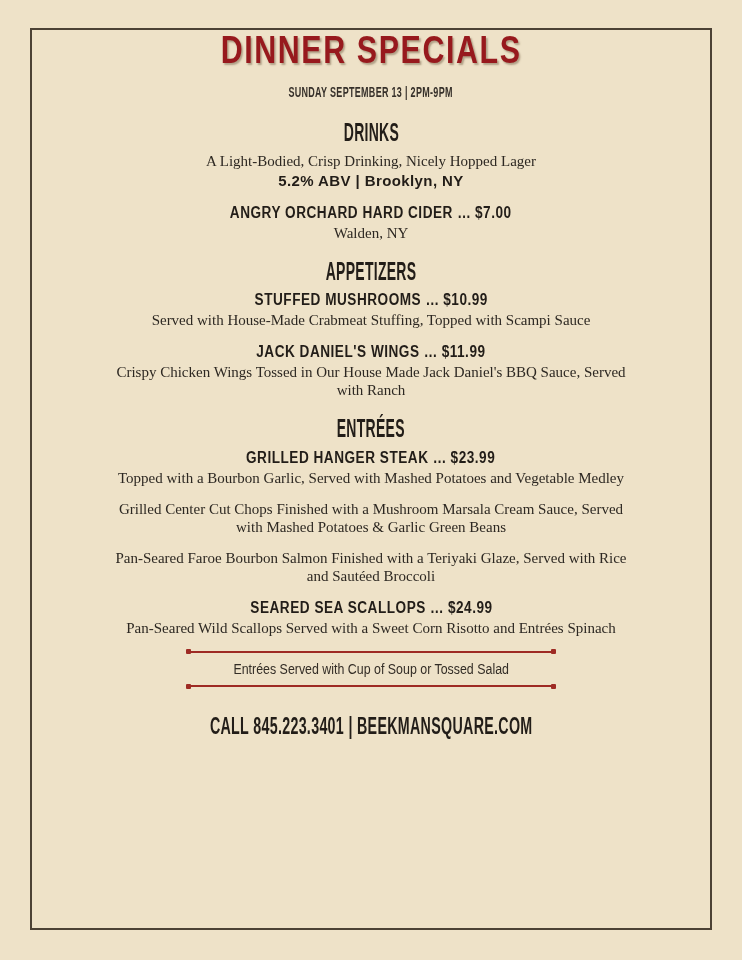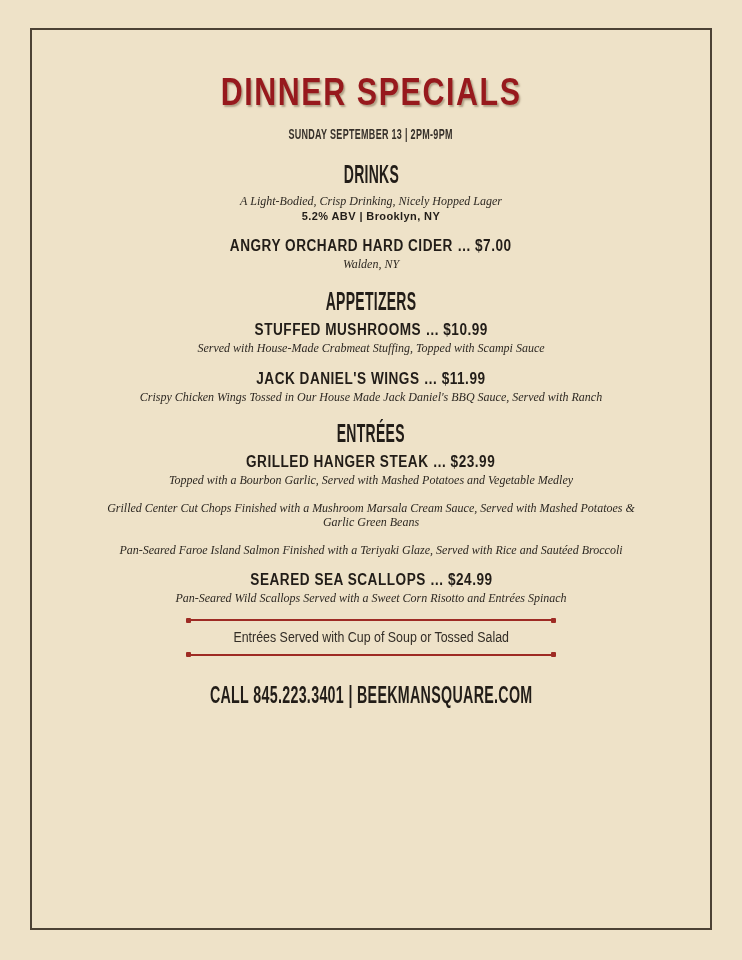--- a/index.html
+++ b/index.html
@@ -18,21 +18,20 @@
     color:var(--text);
     position:relative;
     overflow:hidden;
   }
   .frame{
     position:absolute;
     left:30px;top:28px;
     width:682px;height:902px;
     border:2px solid var(--border);
     text-align:center;
-    padding-top:42px;
   }
   .cond{display:inline-block;white-space:nowrap;transform-origin:50% 50%;}
   .title{
     font-size:38px;
     font-weight:700;
     letter-spacing:2px;
     color:var(--title);
     line-height:1.1;
     text-shadow:2px 2px 2px rgba(125,105,80,.55);
     transform:scaleX(.8);
@@ -55,29 +54,28 @@
     transform:scaleX(.56);
   }
   .item{margin-top:13px;}
   .item.first{margin-top:5px;}
   .item-line{line-height:1.25;font-size:16px;}
   .item-line .cond{transform:scaleX(.85);}
   .item-name,.item-price{font-weight:700;letter-spacing:.6px;color:var(--heading);}
   .sep{font-weight:700;margin:0 5px;color:var(--heading);}
   .item-desc{
     font-family:"Liberation Serif",serif;
-    font-style:italic;
-    font-size:12px;
+    font-size:15px;
     line-height:1.2;
     max-width:530px;
     margin:1px auto 0;
     color:var(--text);
   }
   .item-detail{
-    font-size:11px;
+    font-size:15px;
     font-weight:700;
     letter-spacing:.4px;
     margin-top:2px;
     line-height:1.2;
     color:var(--heading);
   }
   .note-box{
     display:inline-block;
     margin-top:14px;
     position:relative;
@@ -147,21 +145,21 @@
   <div class="item first">
     <div class="item-line"><span class="cond"><span class="item-name">GRILLED HANGER STEAK</span><span class="sep">…</span><span class="item-price">$23.99</span></span></div>
     <div class="item-desc">Topped with a Bourbon Garlic, Served with Mashed Potatoes and Vegetable Medley</div>
   </div>
 
   <div class="item">
     <div class="item-desc">Grilled Center Cut Chops Finished with a Mushroom Marsala Cream Sauce, Served with Mashed Potatoes &amp; Garlic Green Beans</div>
   </div>
 
   <div class="item">
-    <div class="item-desc">Pan-Seared Faroe Island Salmon Finished with a Teriyaki Glaze, Served with Rice and Sautéed Broccoli</div>
+    <div class="item-desc">Pan-Seared Faroe Bourbon Salmon Finished with a Teriyaki Glaze, Served with Rice and Sautéed Broccoli</div>
   </div>
 
 
   <div class="item">
     <div class="item-line"><span class="cond"><span class="item-name">SEARED SEA SCALLOPS</span><span class="sep">…</span><span class="item-price">$24.99</span></span></div>
     <div class="item-desc">Pan-Seared Wild Scallops Served with a Sweet Corn Risotto and Entrées Spinach</div>
   </div>
 
   <div>
     <div class="note-box">

